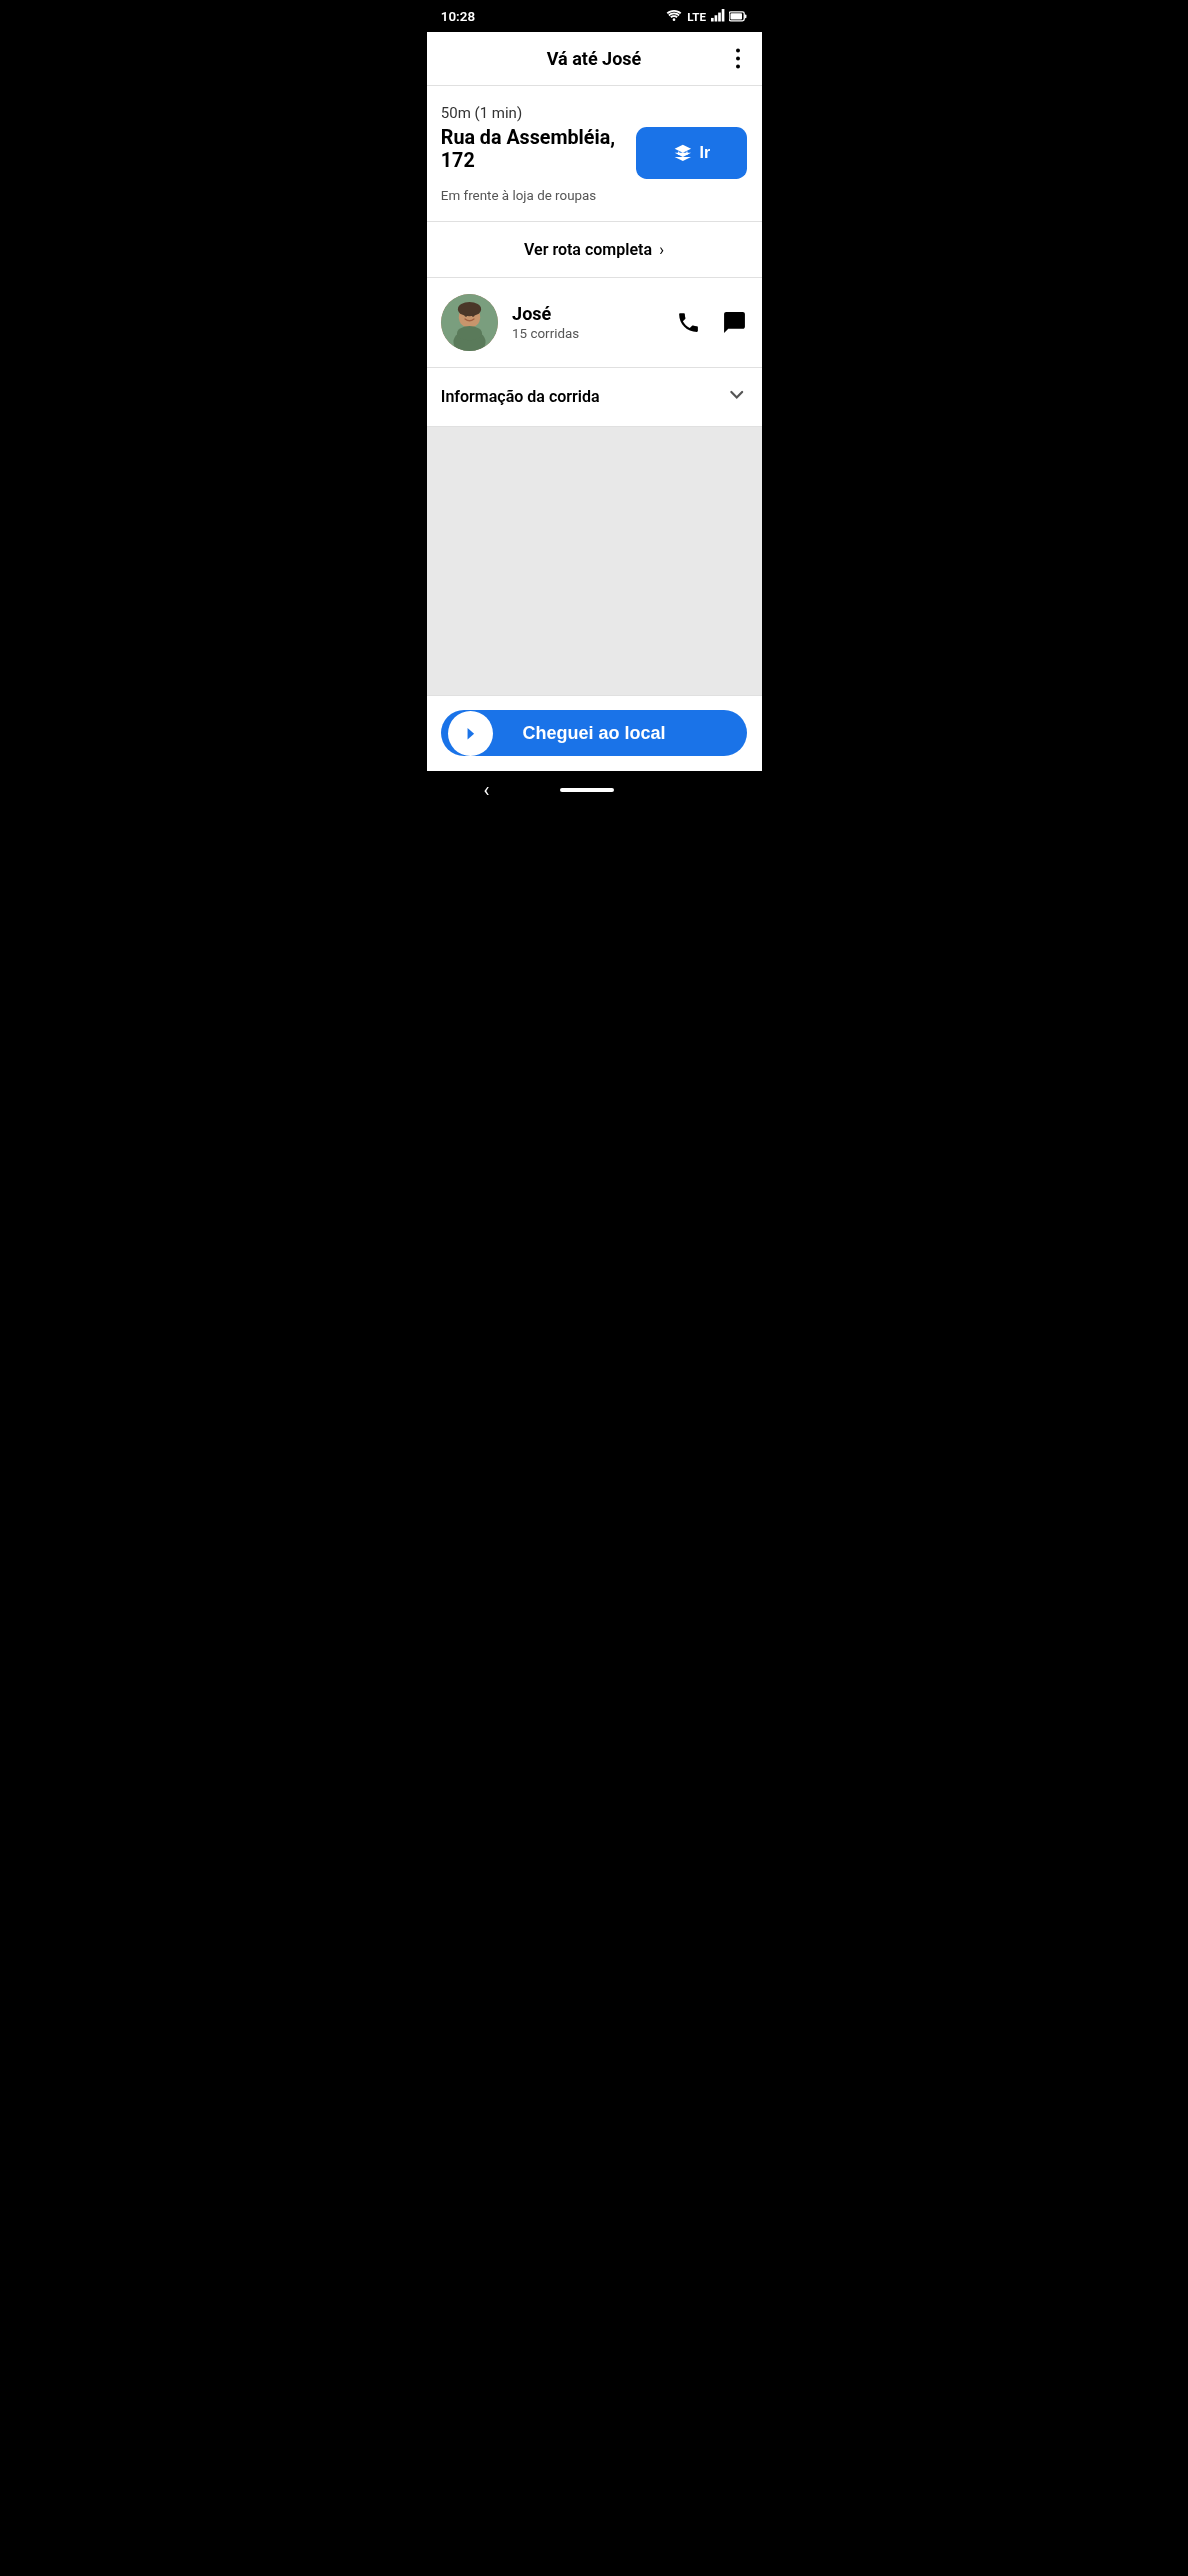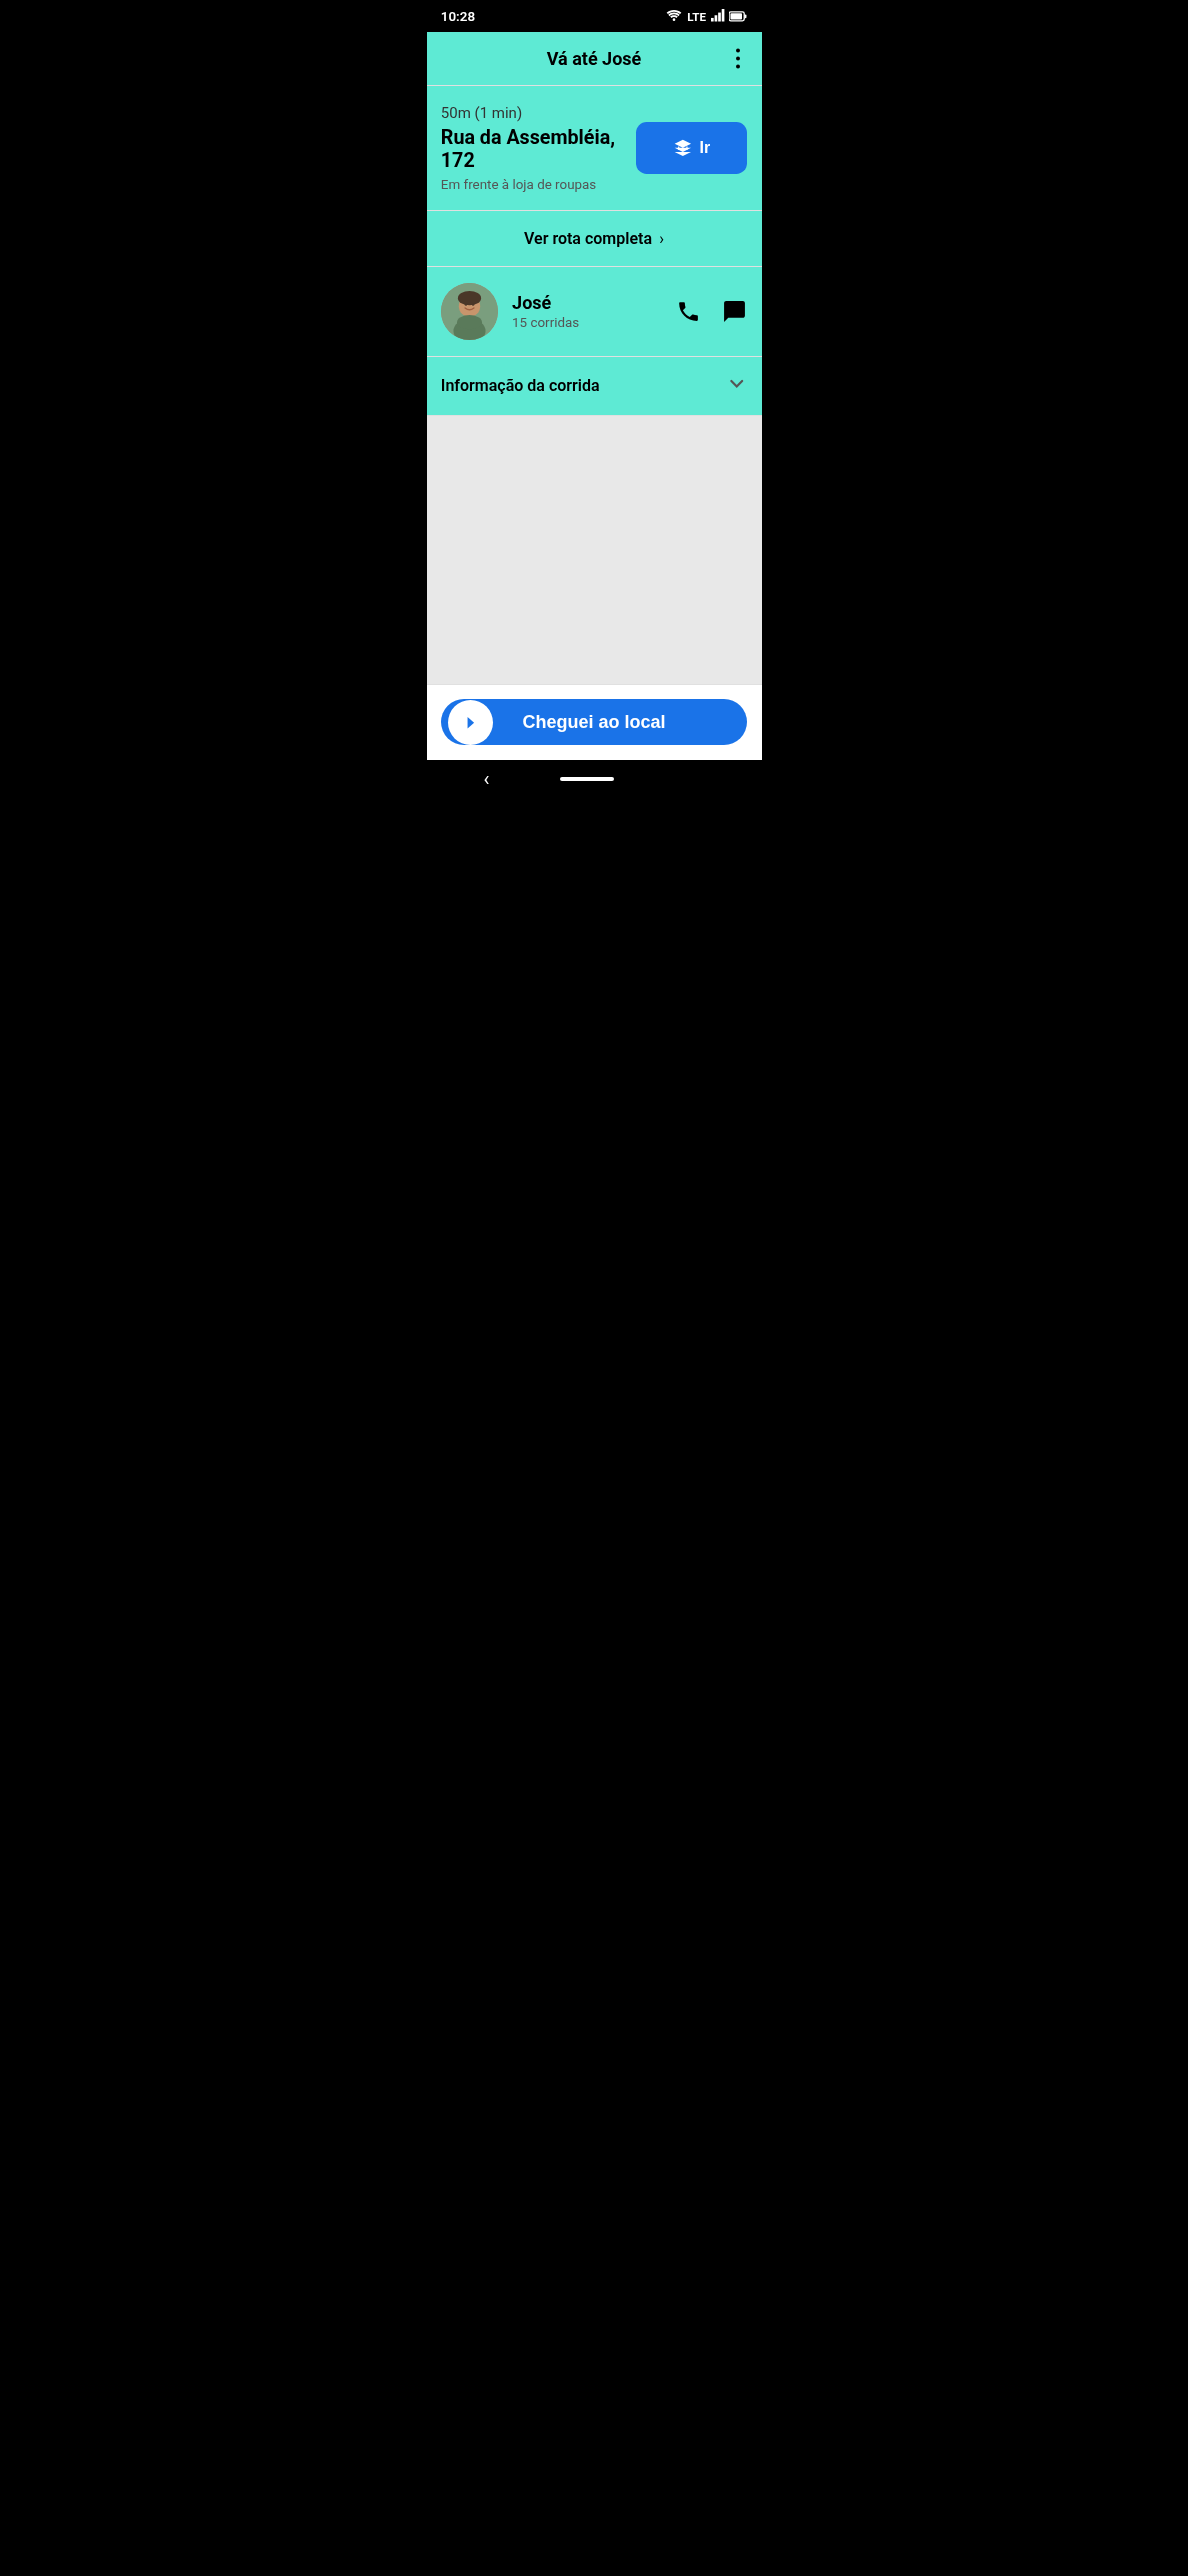--- a/index.html
+++ b/index.html
@@ -52,21 +52,21 @@
     }
 
     .wifi-icon svg,
     .signal-icon svg,
     .battery-icon svg {
       fill: #fff;
     }
 
     
     .app-content {
-      background: #5eead4;
+      background: #ffffff;
       flex: 1;
       display: flex;
       flex-direction: column;
     }
 
     
     .header {
       display: flex;
       justify-content: center;
       align-items: center;
@@ -116,21 +116,21 @@
     .address-distance {
       font-size: 15px;
       color: #333;
       margin-bottom: 3.6px;
     }
 
     .address-street {
       font-size: 19.7px;
       font-weight: 700;
       color: #000;
-      margin-bottom: 5px;
+      margin-bottom: 16px;
     }
 
     .address-hint {
       font-size: 13.4px;
       color: #555;
     }
 
     .go-button {
       background: #1a73e8;
       color: #fff;

